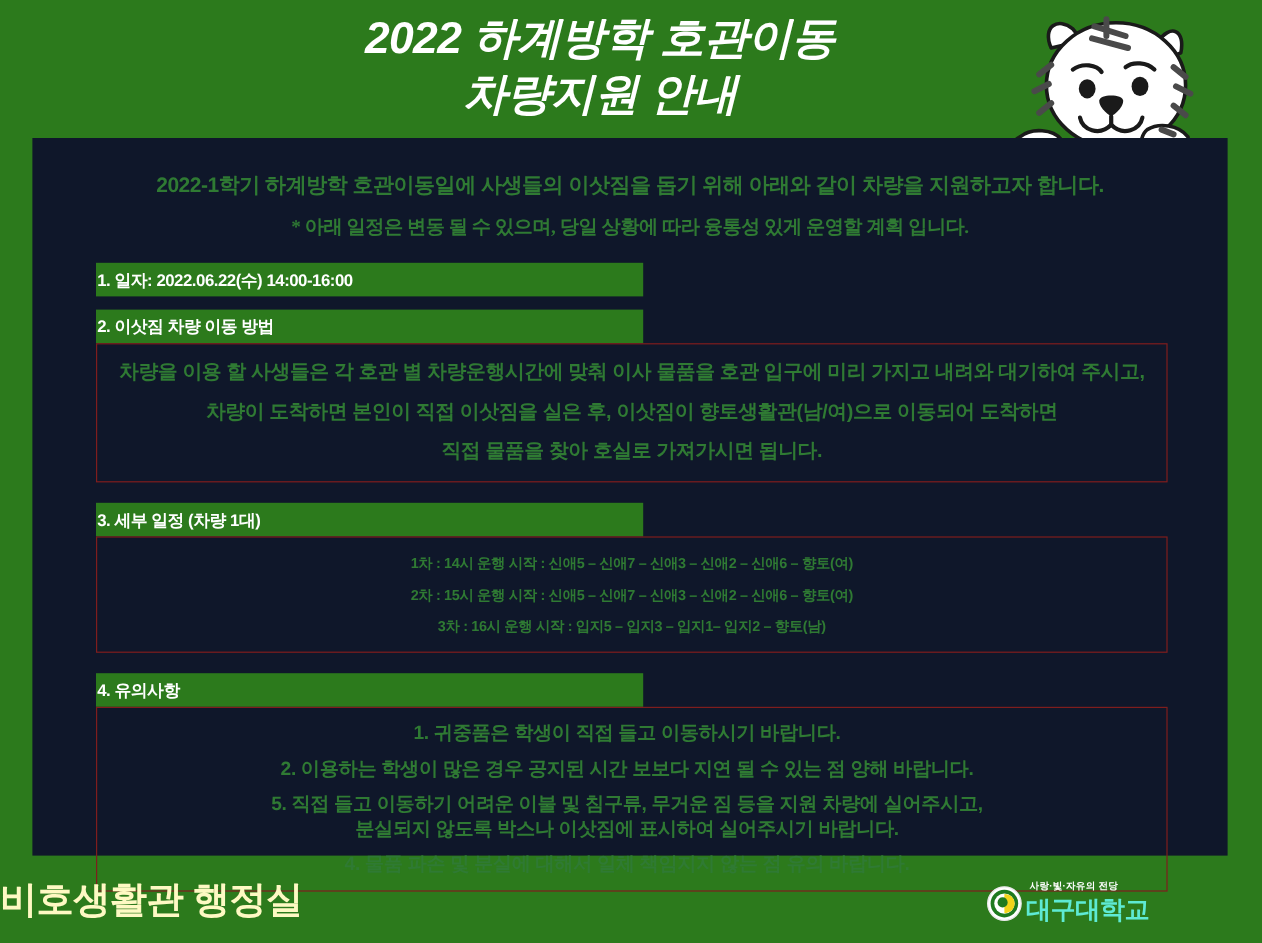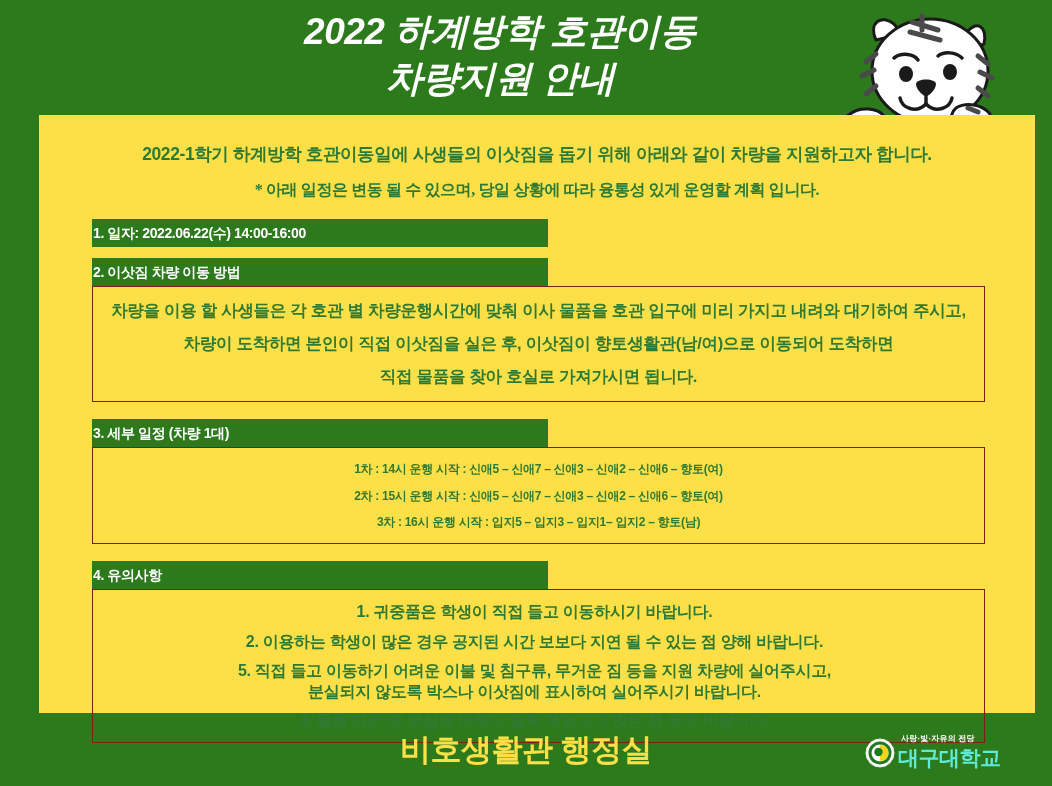--- a/index.html
+++ b/index.html
@@ -48,22 +48,21 @@
     height: 170px;
   }
 
   
   .card {
     position: absolute;
     left: 27px;
     top: 115px;
     width: 996px;
     height: 598px;
-    background: #fde047;
-    margin-left: 12px;
+    background: #0f172a;
   }
 
   .intro {
     text-align: center;
     color: #2f7a33;
     font-weight: bold;
     padding-top: 30px;
     line-height: 1.1;
   }
   .intro-line-1 { font-size: 17.5px; letter-spacing: -0.4px; }
@@ -117,29 +116,28 @@
     left: 0;
     top: 713px;
     width: 1052px;
     height: 73px;
   }
   .footer-title {
     position: absolute;
     left: 0;
     top: 16px;
     width: 1052px;
-    text-align: center;
-    color: #fde047;
+    color: #fef9c3;
     font-size: 31px;
     font-weight: bold;
     letter-spacing: -0.5px;
   }
   .univ-logo {
     position: absolute;
-    left: 865px;
+    left: 822px;
     top: 20px;
     width: 150px;
     height: 40px;
   }
   .univ-emblem { position: absolute; left: 0; top: 5px; }
   .univ-tag {
     position: absolute;
     left: 36px;
     top: 0px;
     color: #ffffff;

